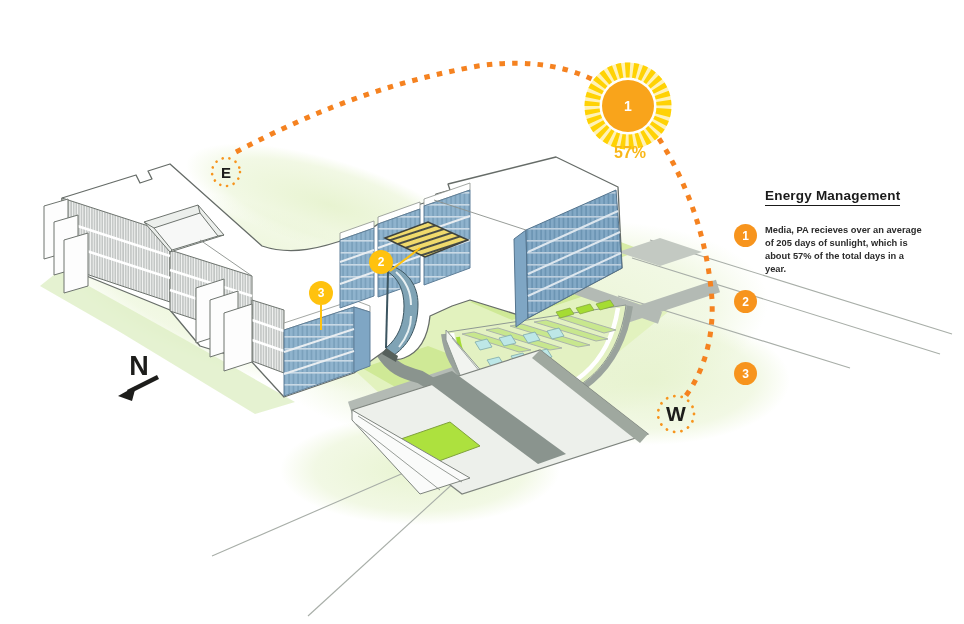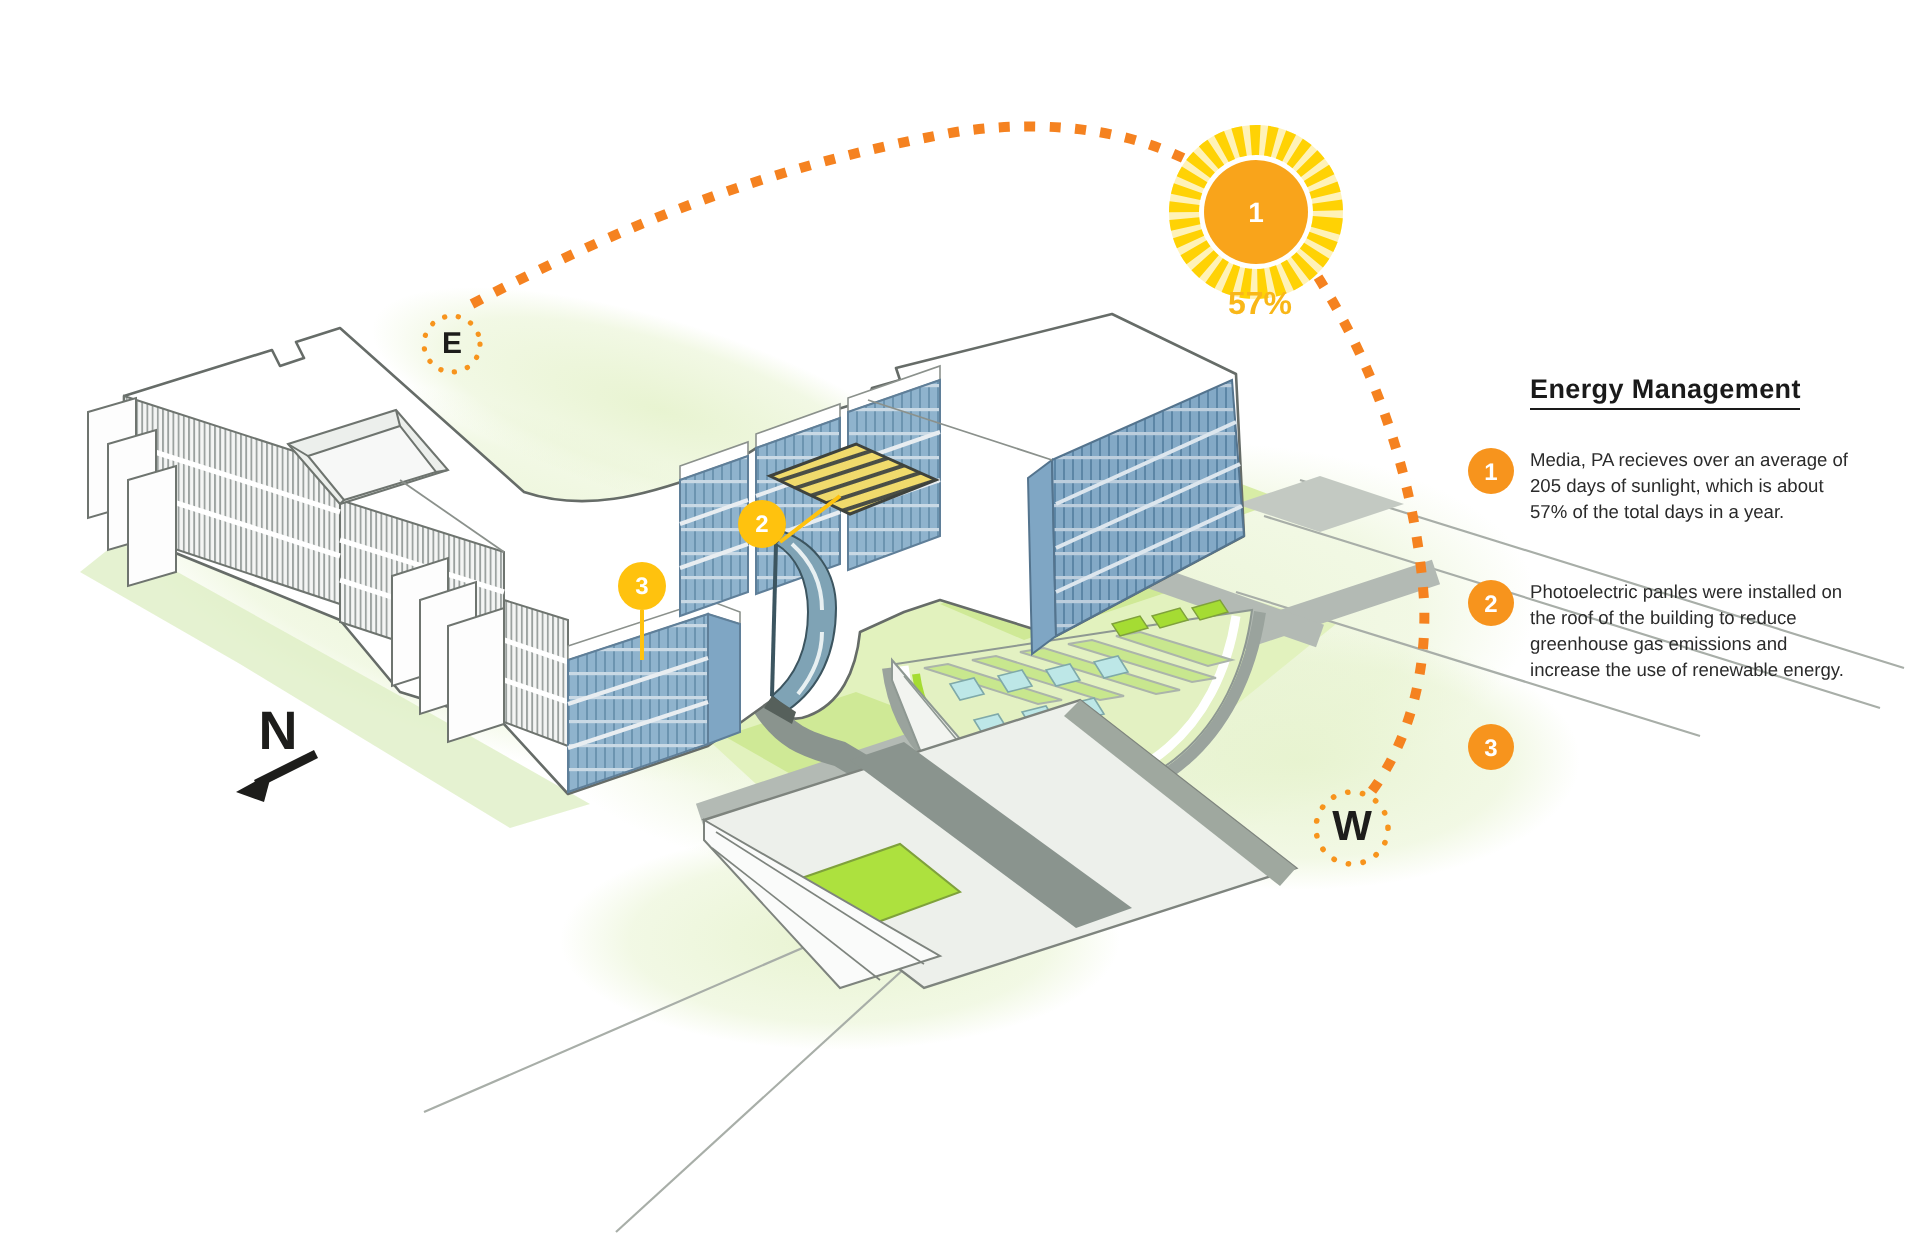--- a/index.html
+++ b/index.html
@@ -15,21 +15,21 @@
   .pct{color:#F9B718;font-weight:bold;font-size:16px;}
   .panel{position:absolute;left:734px;top:146px;width:200px;color:#232323;margin-top:40px;}
   .panel-heading{margin-left:31px;font-size:13.5px;font-weight:bold;color:#1a1a1a;
                  display:inline-block;border-bottom:1.6px solid #1a1a1a;padding-bottom:2px;
                  letter-spacing:.2px;}
   .panel-item{position:absolute;left:0;width:200px;}
   .panel-item .num{position:absolute;left:0;top:0;width:23px;height:23px;border-radius:50%;
                    background:#F7941D;color:#fff;font-weight:bold;font-size:12px;
                    display:flex;align-items:center;justify-content:center;}
   .panel-item .txt{margin-left:31px;width:160px;font-size:9.3px;line-height:13px;
-                   font-weight:normal;color:#2b2b2b;}
+                   font-weight:bold;color:#2b2b2b;}
 </style>
 </head>
 <body>
 
 <div class="stage">
 
 <svg width="964" height="624" viewBox="0 0 964 624">
   <defs>
     <radialGradient id="gg">
       <stop offset="0" stop-color="#E7F3CF" stop-opacity="0.95"></stop>
@@ -252,21 +252,20 @@
 <div class="panel">
   <div class="panel-heading">Energy Management</div>
 
   <div class="panel-item" style="top:38px;">
     <div class="num">1</div>
     <div class="txt">Media, PA recieves over an average of 205 days of sunlight, which is about 57% of the total days in a year.</div>
   </div>
 
   <div class="panel-item" style="top:104px;">
     <div class="num">2</div>
-    <div class="txt">Photoelectric panles were installed on the roof of the building to reduce greenhouse gas emissions and increase the use of renewable energy.</div>
   </div>
 
   <div class="panel-item" style="top:176px;">
     <div class="num">3</div>
   </div>
 </div>
 
 </div>
 
 </body></html>

